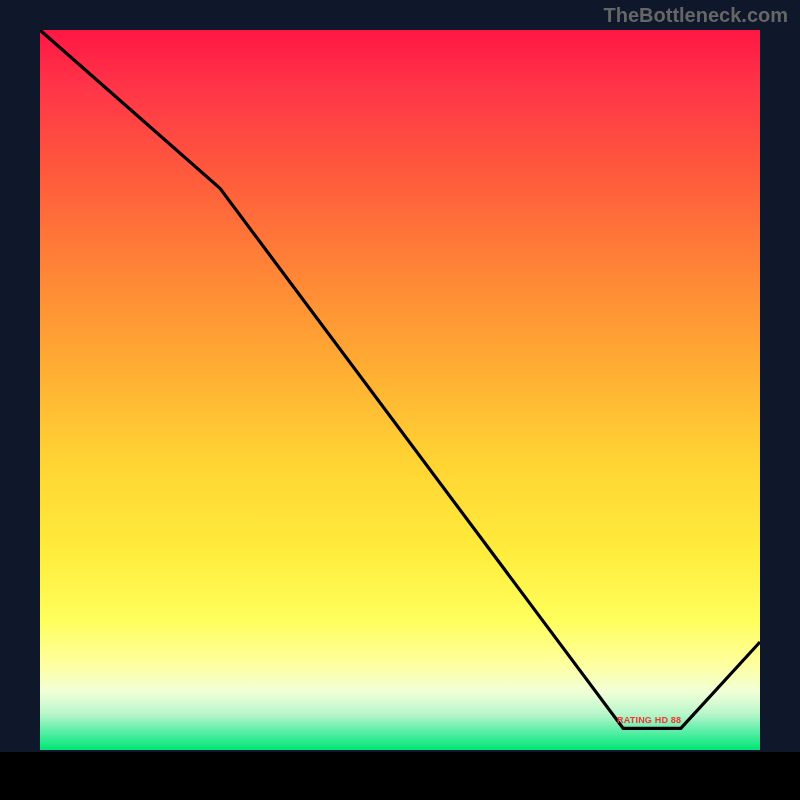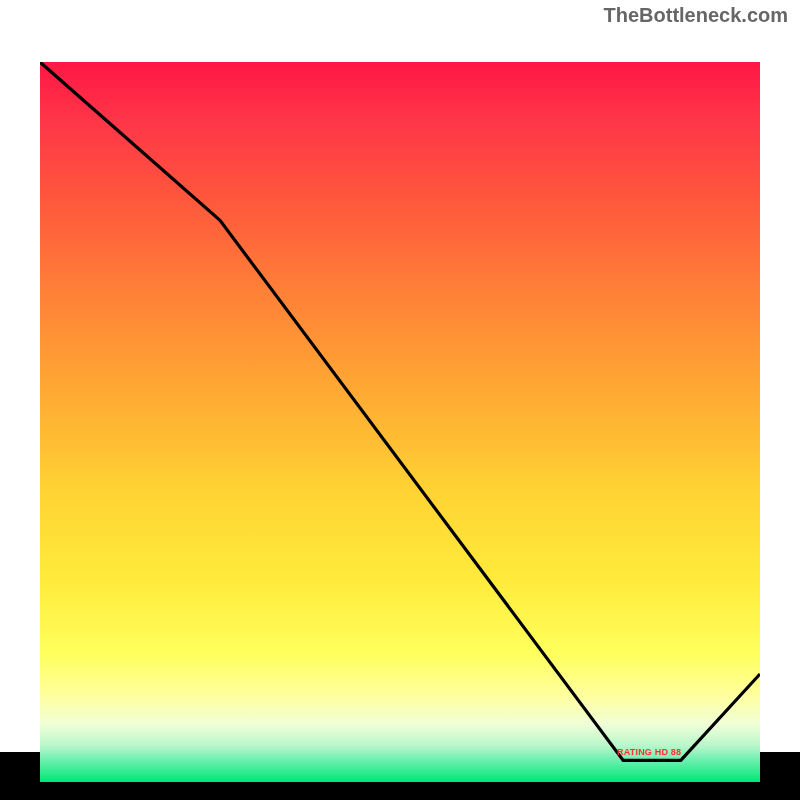--- a/index.html
+++ b/index.html
@@ -8,21 +8,21 @@
     background: #000;
     width: 800px;
     height: 800px;
     overflow: hidden;
     font-family: Arial, sans-serif;
   }
   .container {
     position: relative;
     width: 800px;
     height: 752px;
-    background: #ffffff;
+    background: #0f172a;
   }
   .watermark {
     position: absolute;
     top: 4px;
     right: 12px;
     color: #666;
     font-size: 20px;
     font-weight: bold;
     z-index: 10;
   }
@@ -40,21 +40,20 @@
       #ffa733 45%,
       #ffd433 60%,
       #ffeb3b 72%,
       #ffff5c 82%,
       #ffff9e 88%,
       #f0ffd8 92%,
       #b9f6ca 95%,
       #69f0ae 97%,
       #00e676 100%
     );
-    margin-top: 32px;
   }
   .line-svg {
     position: absolute;
     left: 0;
     top: 0;
     width: 720px;
     height: 720px;
   }
   .annotation {
     position: absolute;

